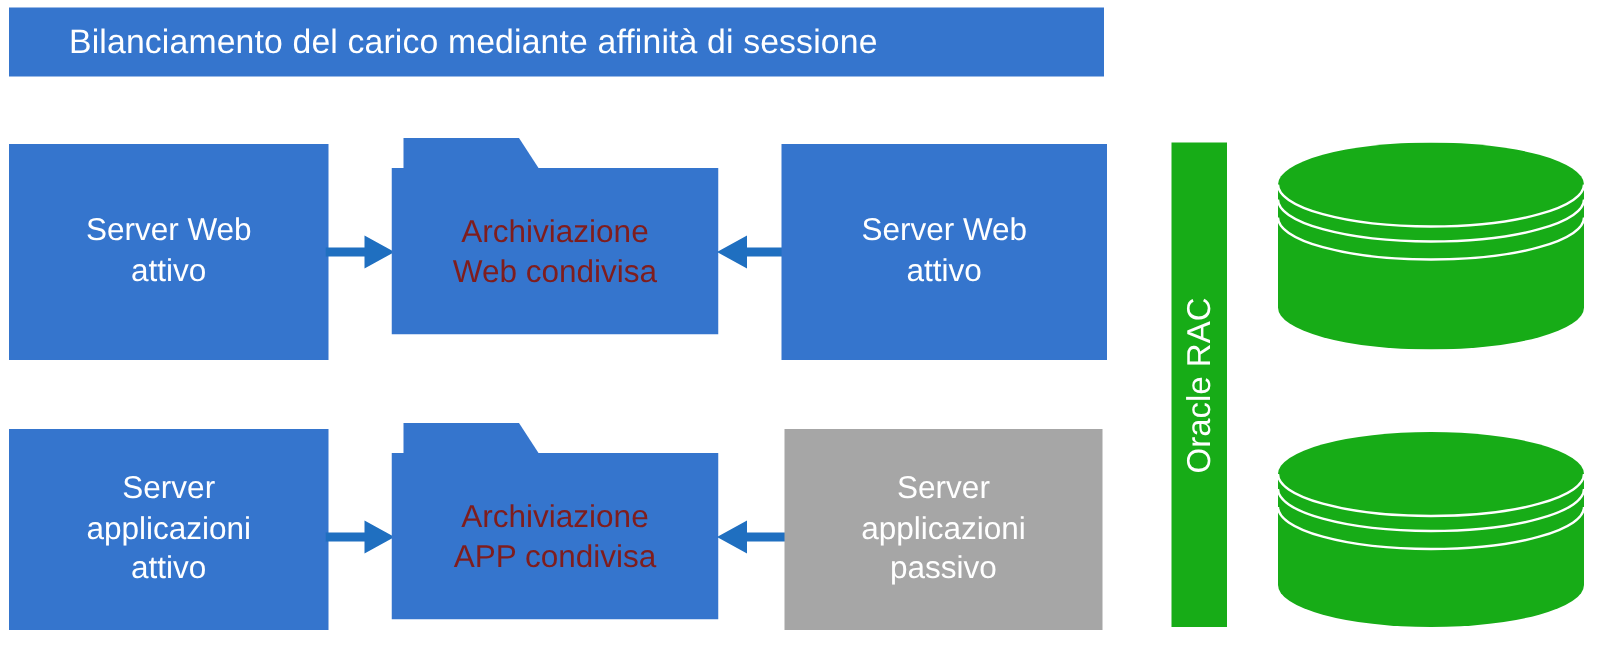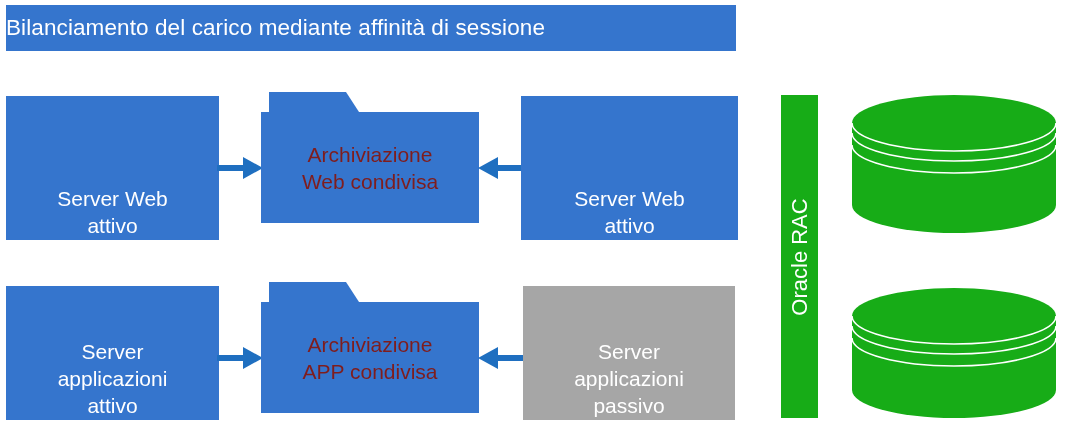--- a/index.html
+++ b/index.html
@@ -26,34 +26,35 @@
   .title-bar {
     position: absolute;
     left: 6px;
     top: 5px;
     width: 730px;
     height: 46px;
     background: #3575CD;
     display: flex;
     align-items: center;
     box-sizing: border-box;
+    padding-left: 40px;
   }
   .title-bar .title-text {
     color: #ffffff;
     font-size: 22.5px;
     line-height: 1.1;
     white-space: nowrap;
     letter-spacing: 0.1px;
   }
 
   
   .node-box {
     position: absolute;
     display: flex;
-    align-items: flex-end;
+    align-items: center;
     justify-content: center;
     text-align: center;
     box-sizing: border-box;
   }
   .node-box .node-label {
     color: #ffffff;
     font-size: 21px;
     line-height: 1.28;
     white-space: pre-line;
     padding: 0 6px;

